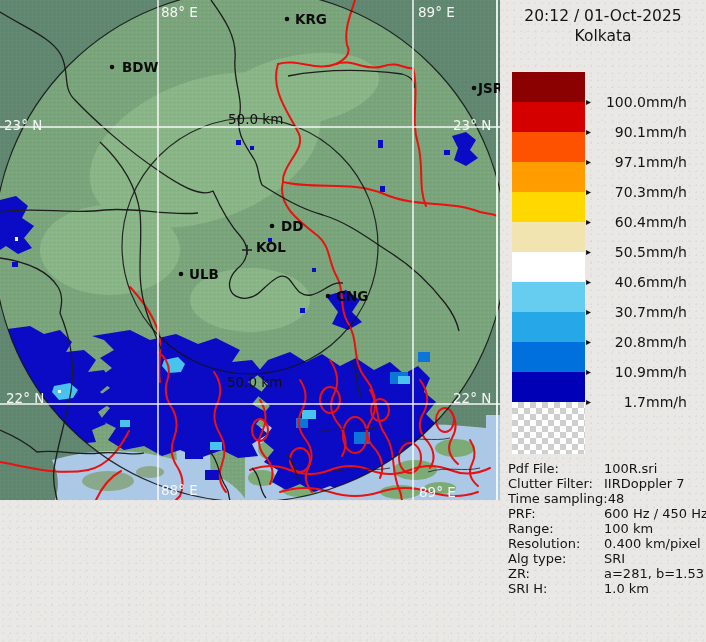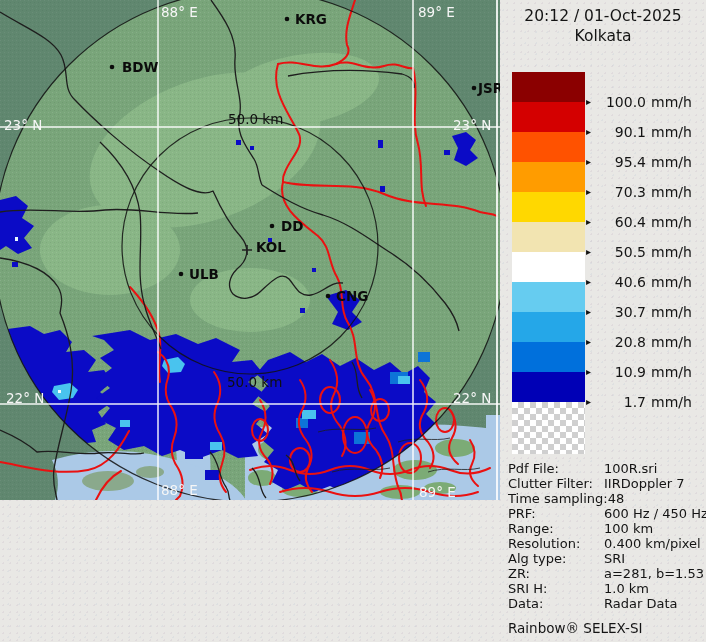--- a/index.html
+++ b/index.html
@@ -21,21 +21,21 @@
   .legend{position:absolute;left:12px;top:72px;width:190px;height:385px}
   .sw-col{width:73px}
   .sw{width:73px;height:30px}
   .checker{width:73px;height:52px;background-color:#fff;
     background-image:linear-gradient(45deg,#cfcfcf 25%,transparent 25%,transparent 75%,#cfcfcf 75%),
                      linear-gradient(45deg,#cfcfcf 25%,transparent 25%,transparent 75%,#cfcfcf 75%);
     background-size:12px 12px;background-position:0 0,6px 6px}
   .lg-row{position:absolute;left:74px;width:112px;height:20px;display:flex;
           align-items:center;font-size:14px;color:#141414;white-space:nowrap}
   .arr{width:14px;font-size:10px;line-height:20px}
-  .num{flex:0 0 46px;text-align:right;margin-right:5px}
+  .num{flex:0 0 46px;text-align:right;}
   .info{position:absolute;left:8px;top:461px;width:196px;font-size:13px;line-height:15px;color:#141414}
   .info-row{display:flex;white-space:nowrap}
   .info-label{flex:0 0 96px}
   .footer{position:absolute;left:8px;top:620px;font-size:13.5px;color:#141414}
 </style>
 </head>
 <body>
 
 <div class="page">
 
@@ -253,21 +253,21 @@
             <span class="num">100.0</span>
             <span>mm/h</span>
           </div>
           <div class="lg-row" style="top: 50px;">
             <span class="arr">▸</span>
             <span class="num">90.1</span>
             <span>mm/h</span>
           </div>
           <div class="lg-row" style="top: 80px;">
             <span class="arr">▸</span>
-            <span class="num">95.4</span>
+            <span class="num">97.1</span>
             <span>mm/h</span>
           </div>
           <div class="lg-row" style="top: 110px;">
             <span class="arr">▸</span>
             <span class="num">70.3</span>
             <span>mm/h</span>
           </div>
           <div class="lg-row" style="top: 140px;">
             <span class="arr">▸</span>
             <span class="num">60.4</span>
@@ -336,21 +336,16 @@
           <span class="info-value">SRI</span>
         </div>
         <div class="info-row">
           <span class="info-label">ZR:</span>
           <span class="info-value">a=281, b=1.53</span>
         </div>
         <div class="info-row">
           <span class="info-label">SRI H:</span>
           <span class="info-value">1.0 km</span>
         </div>
-        <div class="info-row">
-          <span class="info-label">Data:</span>
-          <span class="info-value">Radar Data</span>
-        </div>
       </div>
-    <div class="footer">Rainbow® SELEX-SI</div>
   </div>
 
 </div>
 
 </body></html>

